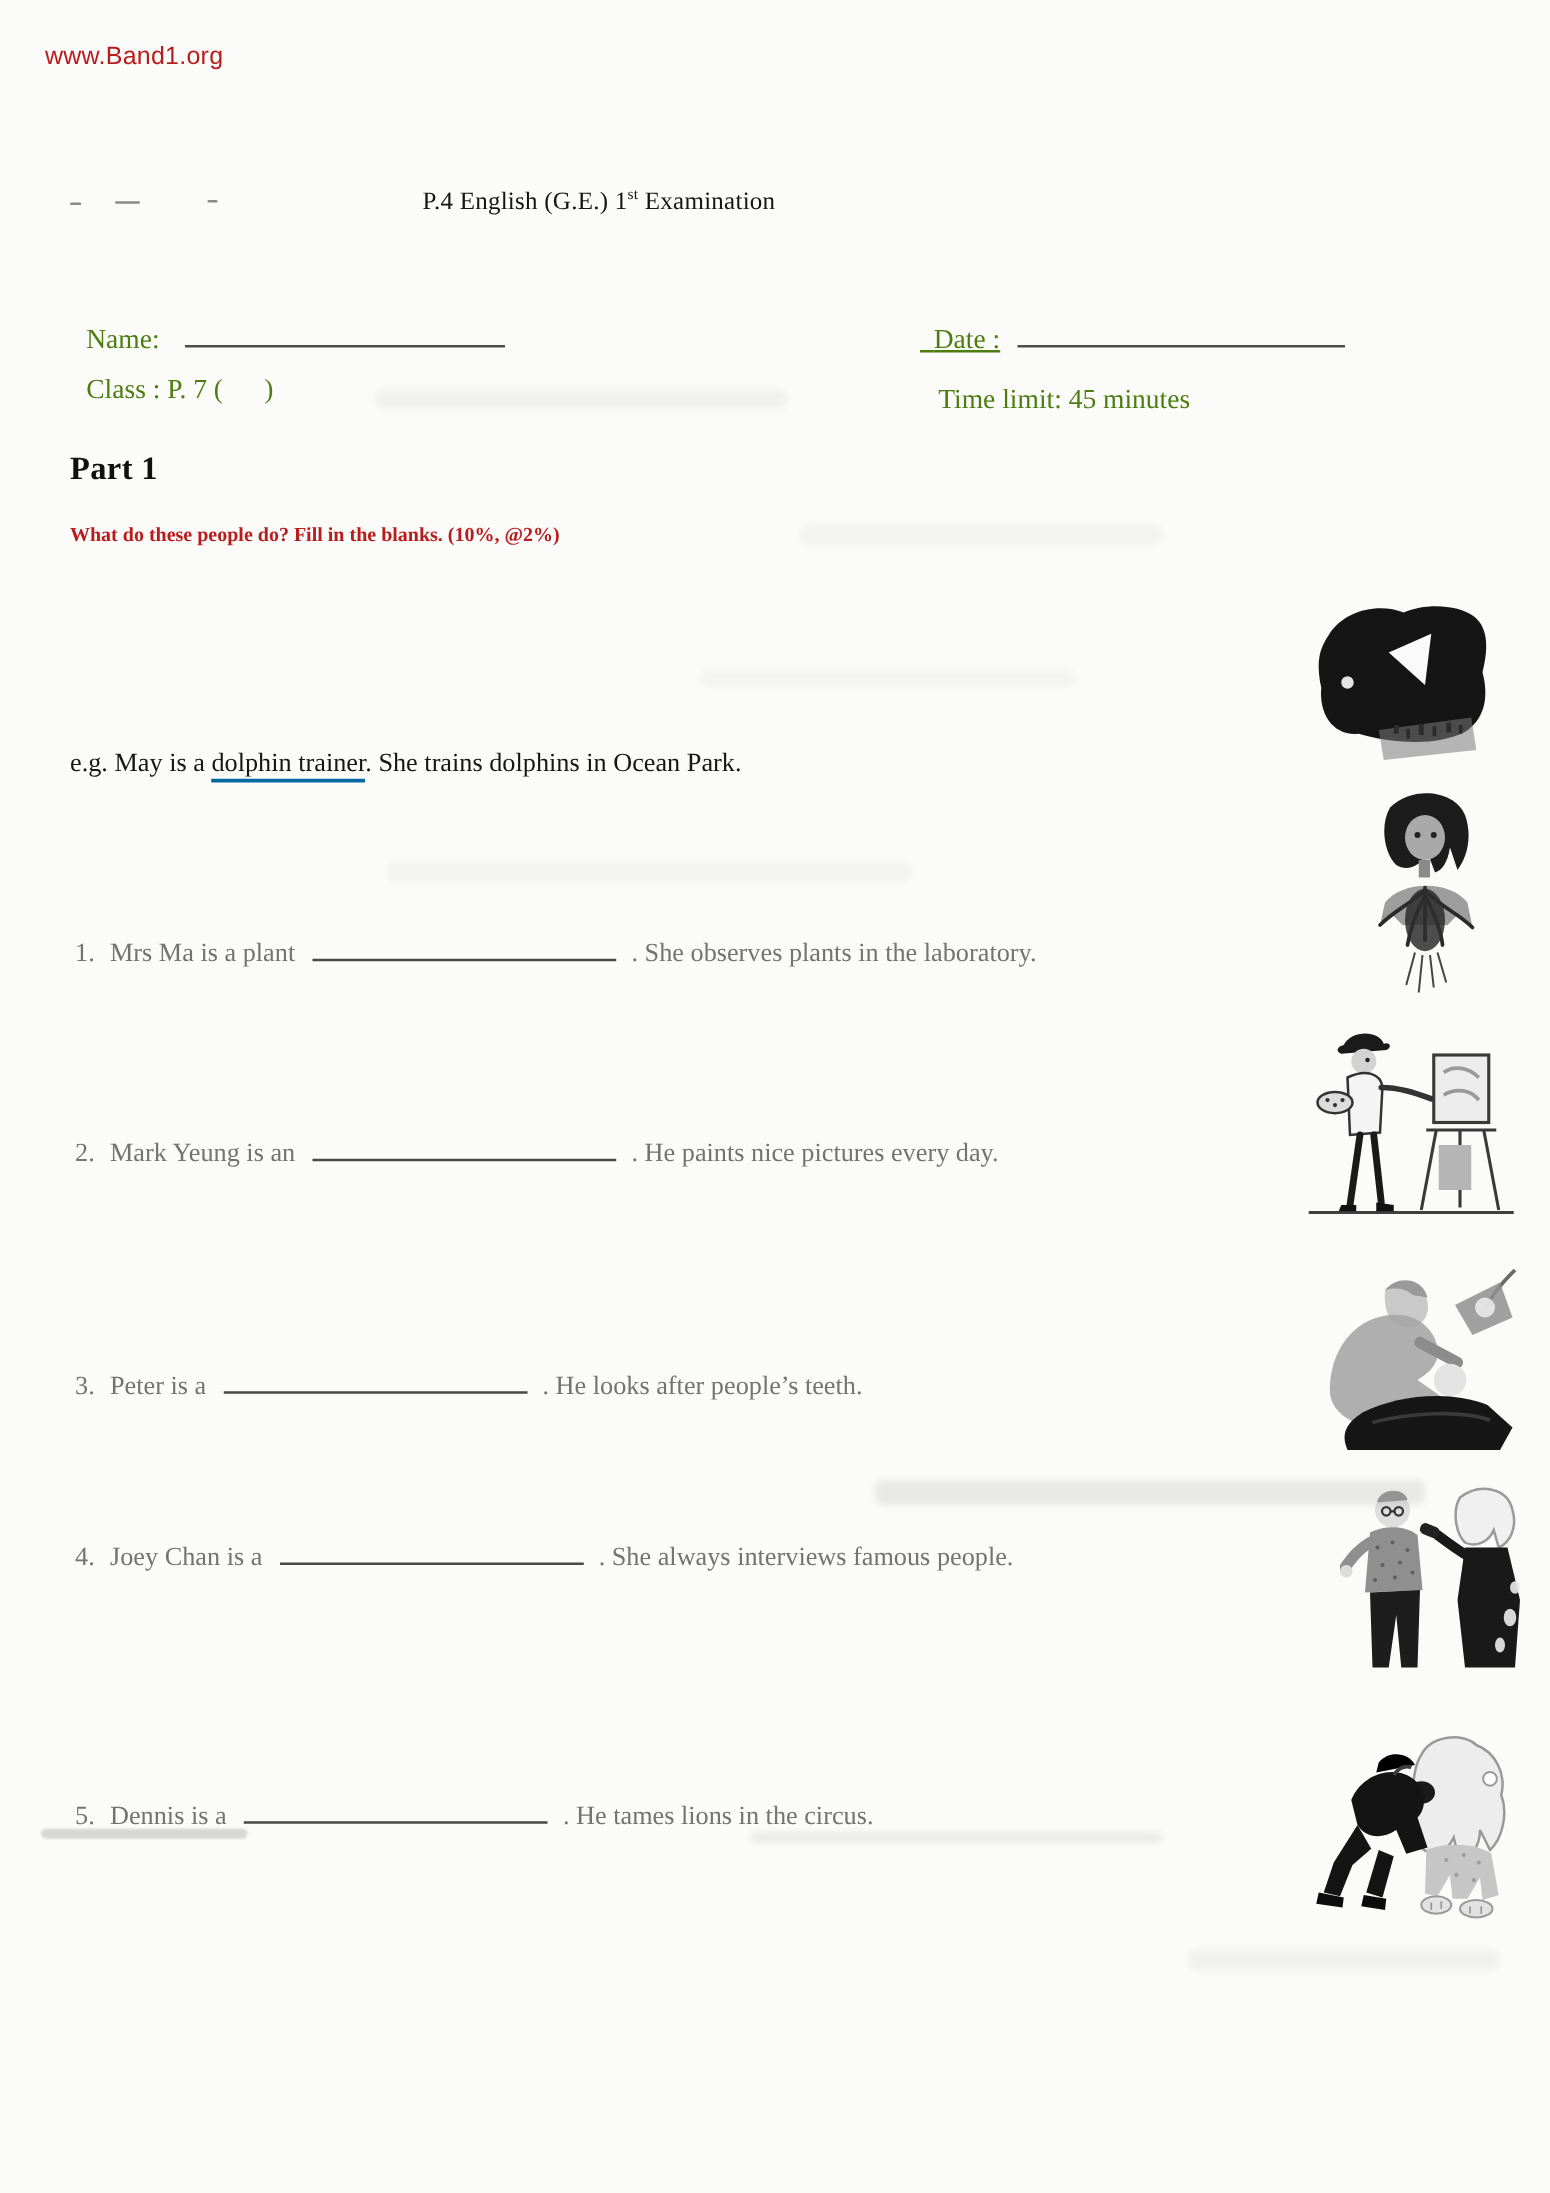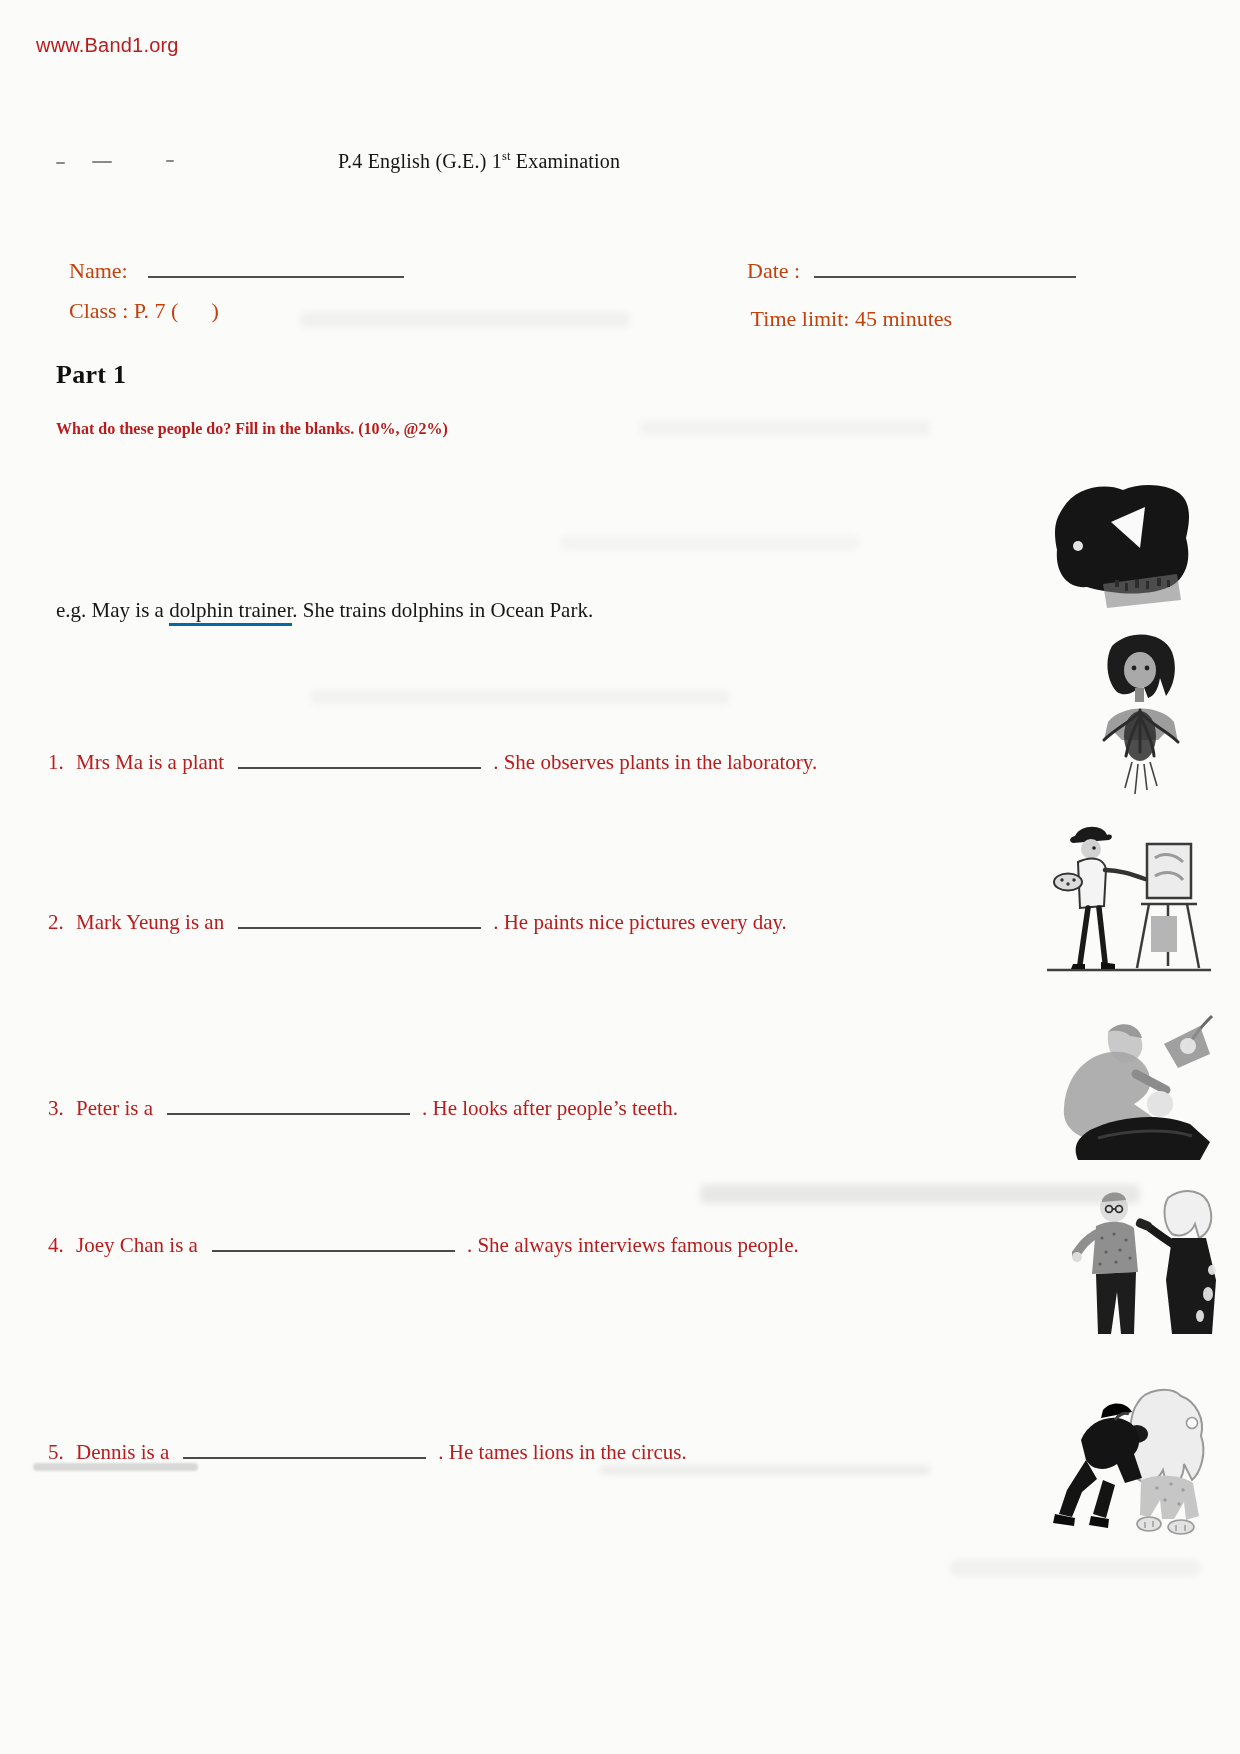--- a/index.html
+++ b/index.html
@@ -20,23 +20,23 @@
   }
   
   .dash{position:absolute;height:2px;background:#8a8a8a;border-radius:1px;}
   
   .title{
     left:338px;top:150px;
     font-size:20px;letter-spacing:0.2px;color:#151515;
   }
   .title sup{font-size:0.62em;line-height:0;}
   
-  .hfield{font-size:22px;color:#c2410c;white-space:pre;text-align:right;}
+  .hfield{font-size:22px;color:#4d7c0f;white-space:pre;text-align:right;}
   .row-name{left:58px;top:226px;}
-  .row-date{left:736px;top:226px;}
+  .row-date{left:736px;top:226px;text-decoration:underline;}
   .row-class{left:58px;top:272px;}
   .row-time{left:740px;top:280px;font-size:22px;}
   .blankline{
     display:inline-block;height:24px;
     border-bottom:2px solid #4d4d4d;
     vertical-align:baseline;
   }
   .name-blank{width:256px;margin-left:20px;}
   .date-blank{width:262px;margin-left:14px;}
   
@@ -45,21 +45,21 @@
     font-size:26px;font-weight:bold;color:#101010;letter-spacing:0.3px;
   }
   .instruction{
     left:56px;top:420px;
     font-size:16px;color:#b91c1c;font-weight:bold;
   }
   
   .example{left:56px;top:598px;font-size:21px;white-space:nowrap;color:#161616;}
   .example .u{border-bottom:3px solid #0369a1;padding-bottom:1px;}
   
-  .question{left:48px;font-size:21px;white-space:nowrap;color:#b91c1c;}
+  .question{left:60px;font-size:21px;white-space:nowrap;color:#737373;}
   .qnum{display:inline-block;min-width:26px;}
   .qpre{margin-left:2px;}
   .q-blank{width:243px;margin-left:14px;border-bottom:2px solid #4a4a4a;height:22px;}
   .qpost{margin-left:12px;}
   
   .fig{position:absolute;margin:0;padding:0;}
   .fig svg{display:block;}
   
   .smudge{position:absolute;background:#6e6e6e;border-radius:6px;filter:blur(3px);}
 </style>

